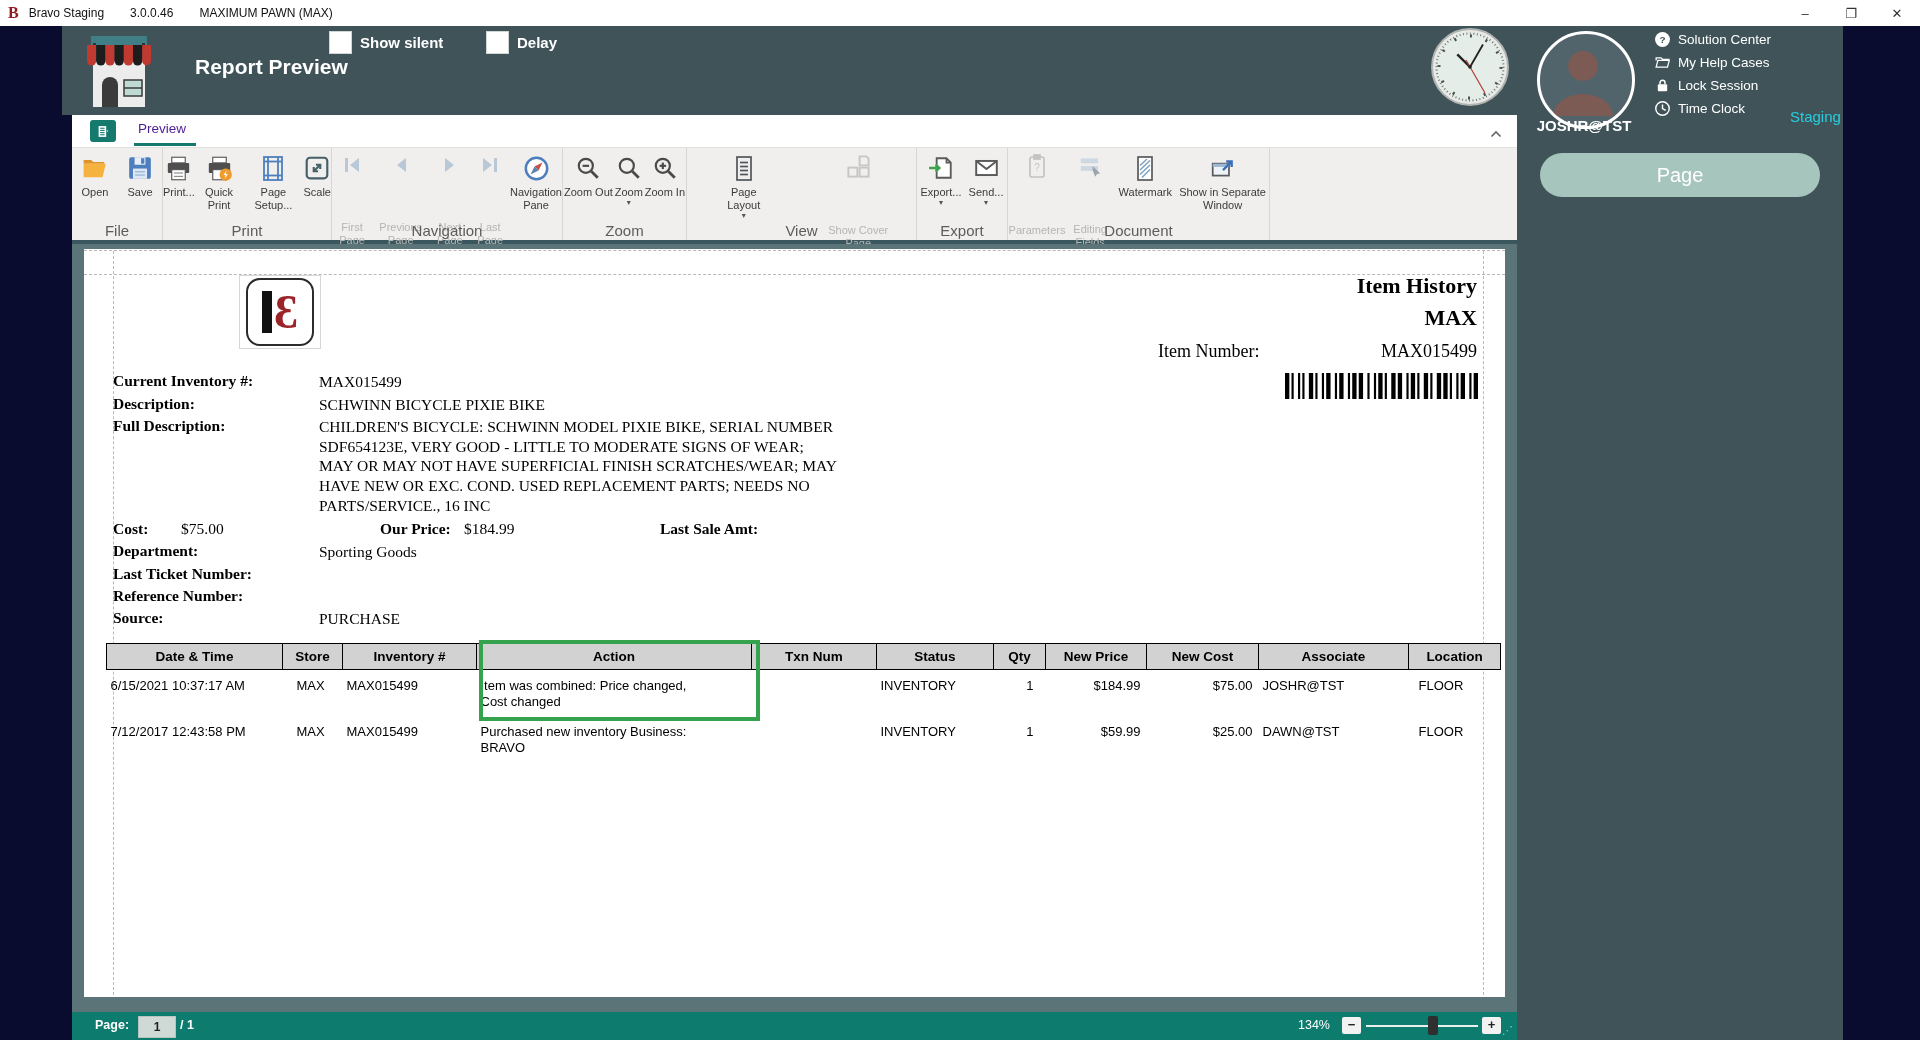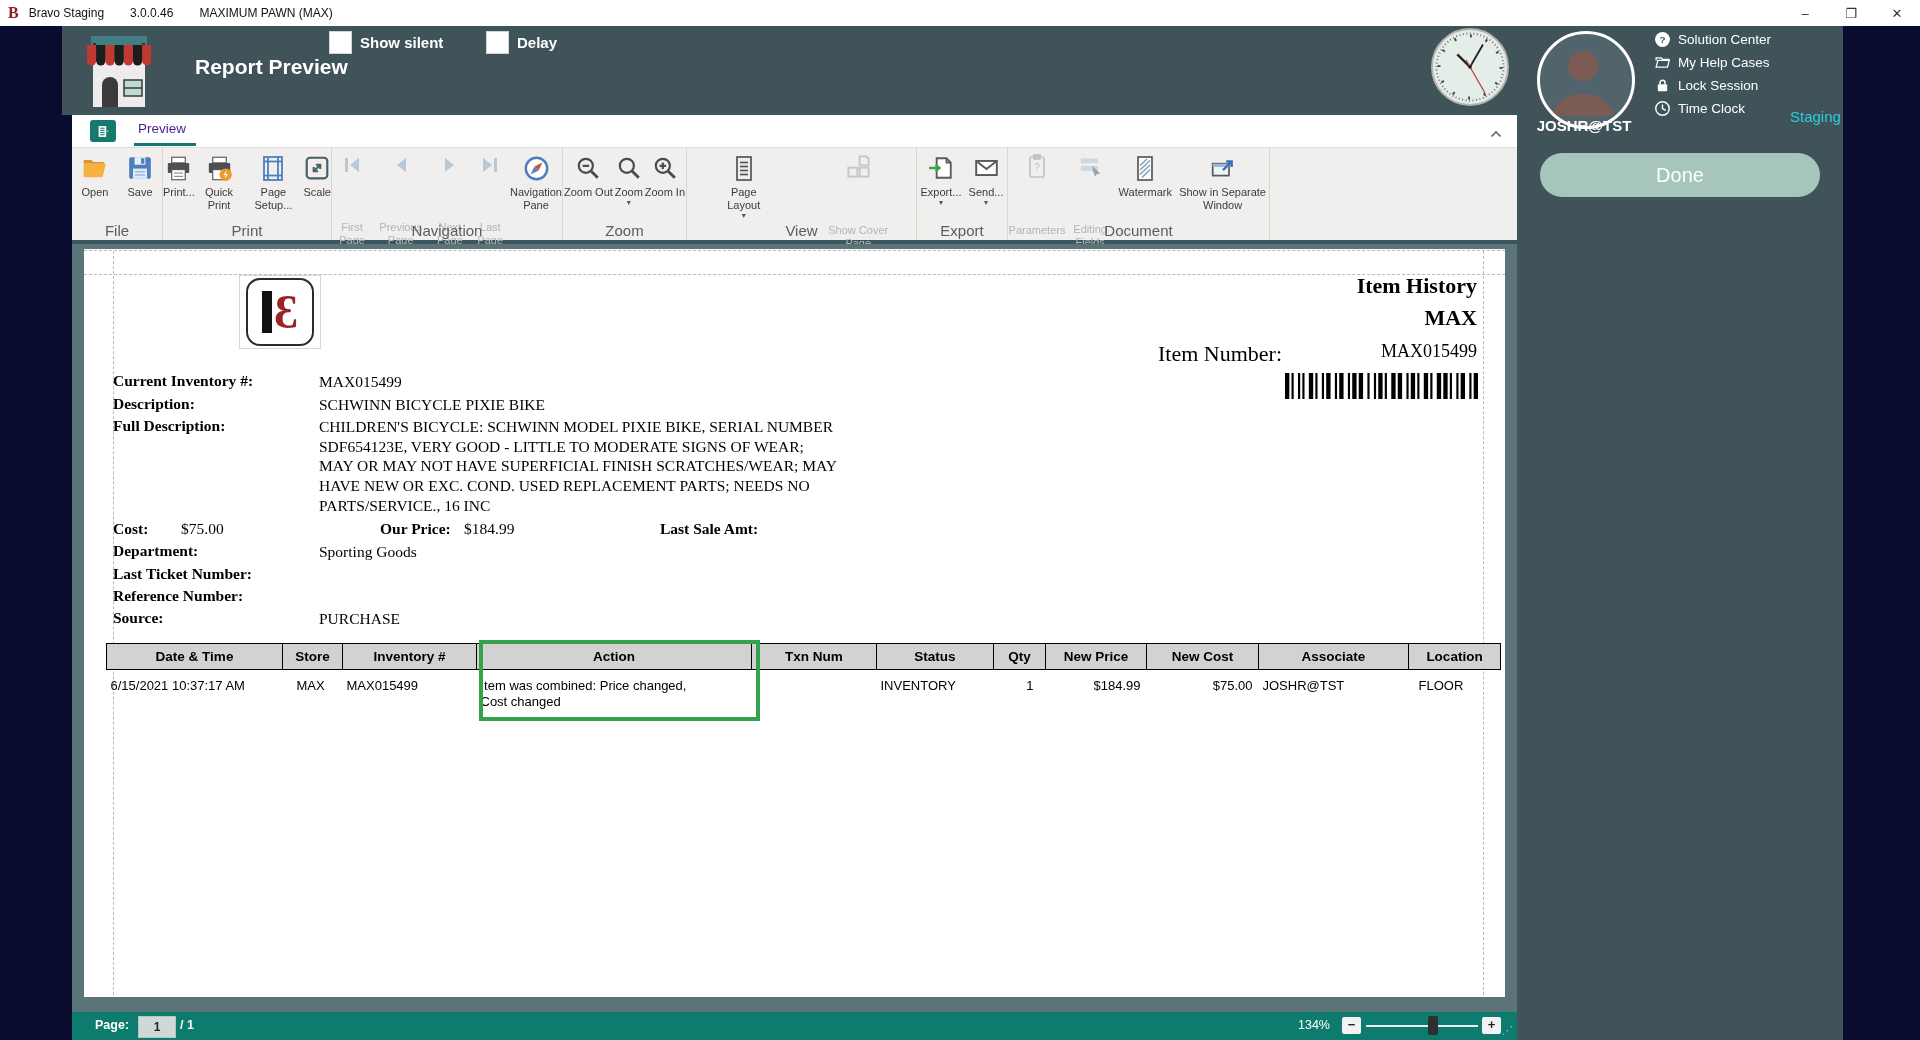--- a/index.html
+++ b/index.html
@@ -73,21 +73,21 @@
   .blogo{position:absolute;left:155px;top:26px;width:80px;height:72px;border:1px solid #d6d6d6;
          display:flex;align-items:center;justify-content:center;}
   .blogo .inner{width:64px;height:64px;border:2px solid #2b2b2b;border-radius:14px;
                 display:flex;align-items:center;justify-content:center;}
   .blogo .bar{width:10px;height:42px;background:#111;margin-right:2px;}
   .blogo .three{font-family:"Liberation Serif",serif;font-weight:bold;font-size:48px;color:#9b2428;
                 transform:scaleX(-1);line-height:42px;}
 
   .rpt-title{position:absolute;right:28px;top:24px;font-size:22px;font-weight:bold;}
   .rpt-store{position:absolute;right:28px;top:56px;font-size:22px;font-weight:bold;}
-  .rpt-inum-label{position:absolute;left:1074px;top:92px;font-size:22px;}
+  .rpt-inum-label{position:absolute;left:1074px;top:92px;font-size:18px;}
   .rpt-inum{position:absolute;right:28px;top:92px;font-size:18px;}
   .barcode{position:absolute;left:1201px;top:124px;}
 
   .f-label{position:absolute;left:29px;font-size:15.5px;font-weight:bold;}
   .f-value{position:absolute;left:235px;font-size:15.5px;}
   .fulldesc{position:absolute;left:235px;top:168px;font-size:15.5px;line-height:19.7px;white-space:pre-line;}
 
   .history{position:absolute;left:22px;top:394px;border-collapse:collapse;table-layout:fixed;
            font-family:"Liberation Sans",sans-serif;font-size:13px;}
   .history th{background:#d2d2d2;border:1px solid #000;font-size:13.5px;font-weight:bold;
@@ -226,21 +226,21 @@
       <span class="mi">
         <svg width="17" height="17" viewBox="0 0 24 24" fill="none" stroke="#fff" stroke-width="2">
         <circle cx="12" cy="12" r="9.5"></circle>
             <path d="M12 6.5V12l4.5 2.5"></path>
           </svg>
       </span>
       <span>Time Clock</span>
     </div>
   </div>
   <div class="env">Staging</div>
-  <div class="done-btn">Done</div>
+  <div class="done-btn">Page</div>
 
   <div class="preview-panel">
 
     <div class="tabrow">
       <div class="appmenu">
         <svg width="13" height="13" viewBox="0 0 24 24">
             <rect x="3" y="2" width="14" height="20" fill="#fff"></rect>
         <g stroke="#15796d" stroke-width="2">
               <line x1="6" y1="6" x2="14" y2="6"></line>
               <line x1="6" y1="10" x2="14" y2="10"></line>
@@ -652,20 +652,34 @@
                 <td class="c3">Item was combined: Price changed,
 Cost changed</td>
                 <td class="c4"></td>
                 <td class="c5">INVENTORY</td>
                 <td class="c6">1</td>
                 <td class="c7">$184.99</td>
                 <td class="c8">$75.00</td>
                 <td class="c9">JOSHR@TST</td>
                 <td class="c10">FLOOR</td>
               </tr>
+              <tr>
+                <td class="c0">7/12/2017 12:43:58 PM</td>
+                <td class="c1">MAX</td>
+                <td class="c2">MAX015499</td>
+                <td class="c3">Purchased new inventory Business:
+BRAVO</td>
+                <td class="c4"></td>
+                <td class="c5">INVENTORY</td>
+                <td class="c6">1</td>
+                <td class="c7">$59.99</td>
+                <td class="c8">$25.00</td>
+                <td class="c9">DAWN@TST</td>
+                <td class="c10">FLOOR</td>
+              </tr>
             </tbody>
         </table>
         <div class="green-box"></div>
       </div>
     </div>
 
     <div class="statusbar">
       <span class="sb-pagelabel">Page:</span>
       <input class="sb-pageinput" value="1" style="">
       <span class="sb-pagetotal">/ 1</span>

